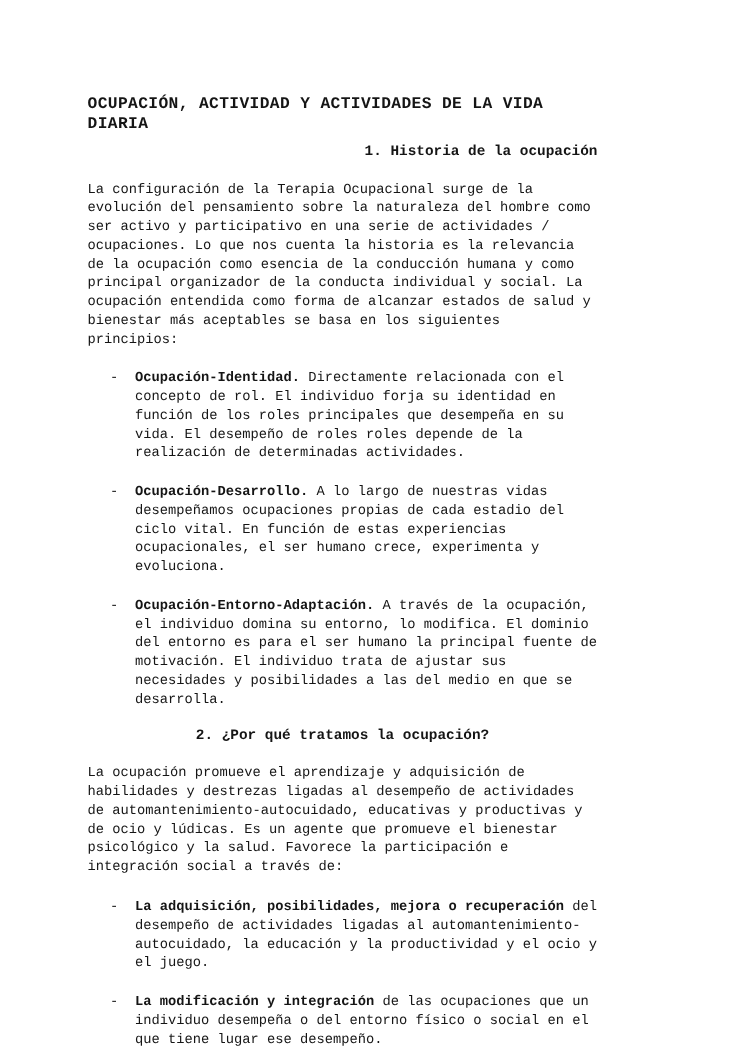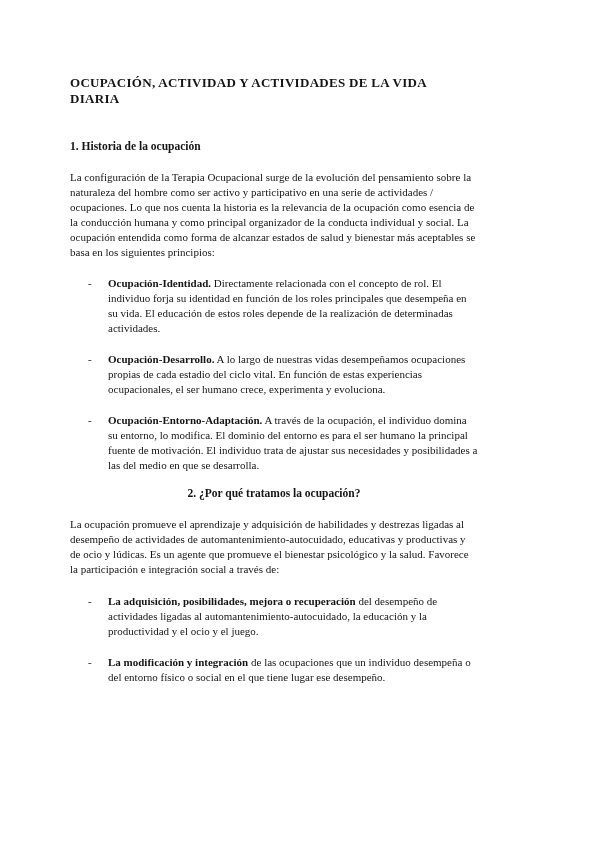--- a/index.html
+++ b/index.html
@@ -6,39 +6,39 @@
     margin: 0;
     padding: 0;
     background: #ffffff;
   }
   .page {
     position: relative;
     width: 548px;
     height: 848px;
     background: #ffffff;
     overflow: hidden;
-    font-family: Liberation Serif, serif;
+    font-family: Liberation Mono, monospace;
     color: #151515;
     box-sizing: border-box;
     padding: 0 70px;
   }
   .doc-title {
     margin: 75px 0 0 0;
     font-size: 13px;
     line-height: 16px;
     font-weight: bold;
     letter-spacing: 0.3px;
   }
   .section-heading {
     font-size: 11.5px;
     line-height: 15px;
     font-weight: bold;
     margin: 0;
   }
-  .h1-first { margin-top: 32px; }
+  .h1-first { margin-top: 7px; text-align: right; }
   .h2-second { margin-top: 13px; text-align: center; }
   p.body-par {
     font-size: 11px;
     line-height: 15px;
     margin: 16px 0 0 0;
   }
   .bullet-list {
     margin: 16px 0 0 0;
     padding: 0;
   }
@@ -65,21 +65,21 @@
   <h1 class="doc-title">OCUPACIÓN, ACTIVIDAD Y ACTIVIDADES DE LA VIDA DIARIA</h1>
 
   <h2 class="section-heading h1-first">1. Historia de la ocupación</h2>
 
   <p class="body-par">La configuración de la Terapia Ocupacional surge de la evolución del pensamiento sobre la naturaleza del hombre como ser activo y participativo en una serie de actividades / ocupaciones. Lo que nos cuenta la historia es la relevancia de la ocupación como esencia de la conducción humana y como principal organizador de la conducta individual y social. La ocupación entendida como forma de alcanzar estados de salud y bienestar más aceptables se basa en los siguientes principios:</p>
 
   <div class="bullet-list">
 
     <div class="bullet-item">
       <span class="bullet-marker">-</span>
-      <span class="bullet-body"><span class="lead-bold">Ocupación-Identidad.</span><span> Directamente relacionada con el concepto de rol. El individuo forja su identidad en función de los roles principales que desempeña en su vida. El educación de estos roles depende de la realización de determinadas actividades.</span></span>
+      <span class="bullet-body"><span class="lead-bold">Ocupación-Identidad.</span><span> Directamente relacionada con el concepto de rol. El individuo forja su identidad en función de los roles principales que desempeña en su vida. El desempeño de roles roles depende de la realización de determinadas actividades.</span></span>
     </div>
 
     <div class="bullet-item">
       <span class="bullet-marker">-</span>
       <span class="bullet-body"><span class="lead-bold">Ocupación-Desarrollo.</span><span> A lo largo de nuestras vidas desempeñamos ocupaciones propias de cada estadio del ciclo vital. En función de estas experiencias ocupacionales, el ser humano crece, experimenta y evoluciona.</span></span>
     </div>
 
     <div class="bullet-item">
       <span class="bullet-marker">-</span>
       <span class="bullet-body"><span class="lead-bold">Ocupación-Entorno-Adaptación.</span><span> A través de la ocupación, el individuo domina su entorno, lo modifica. El dominio del entorno es para el ser humano la principal fuente de motivación. El individuo trata de ajustar sus necesidades y posibilidades a las del medio en que se desarrolla.</span></span>

